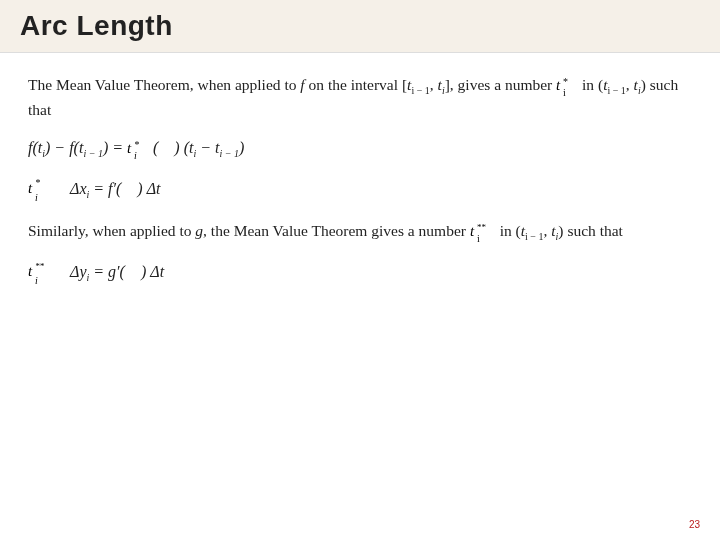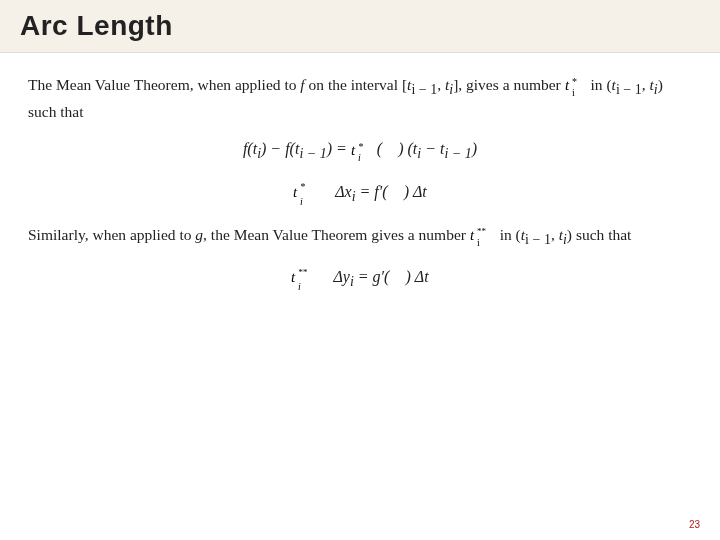--- a/index.html
+++ b/index.html
@@ -42,29 +42,28 @@
       color: #222;
       line-height: 1.5;
     }
 
     .para {
       margin-bottom: 8px;
     }
 
     
     .math-display {
-      text-align: center;
       margin: 14px 0 14px 0;
       font-style: italic;
       font-size: 16px;
     }
 
     
     sub {
-      font-size: 14px;
+      font-size: 10px;
       vertical-align: sub;
     }
 
     
     .page-number {
       position: absolute;
       bottom: 10px;
       right: 20px;
       font-family: Arial, sans-serif;
       font-size: 10px;

